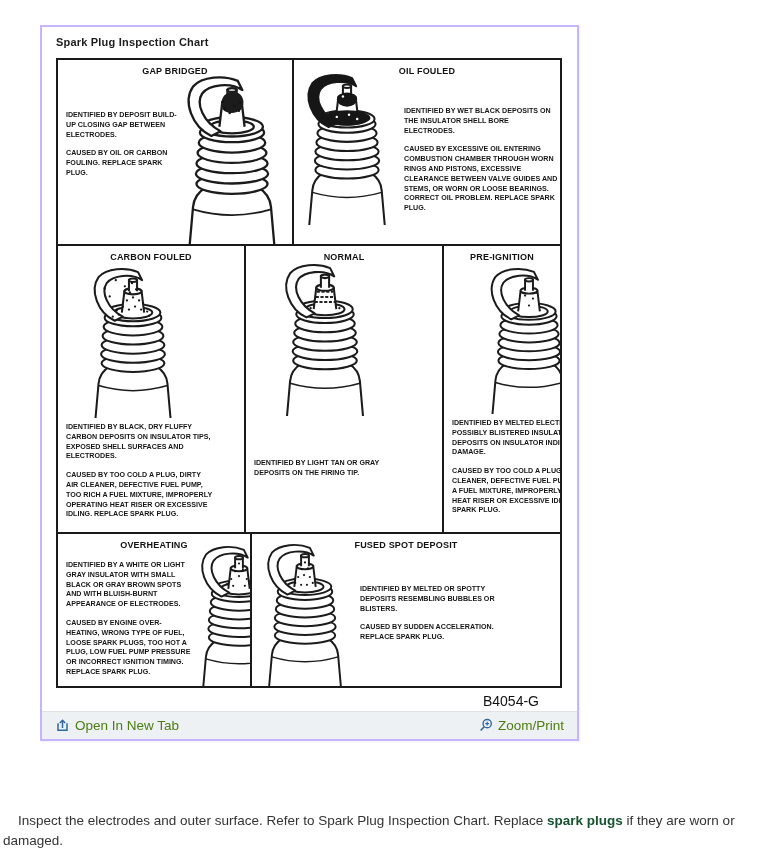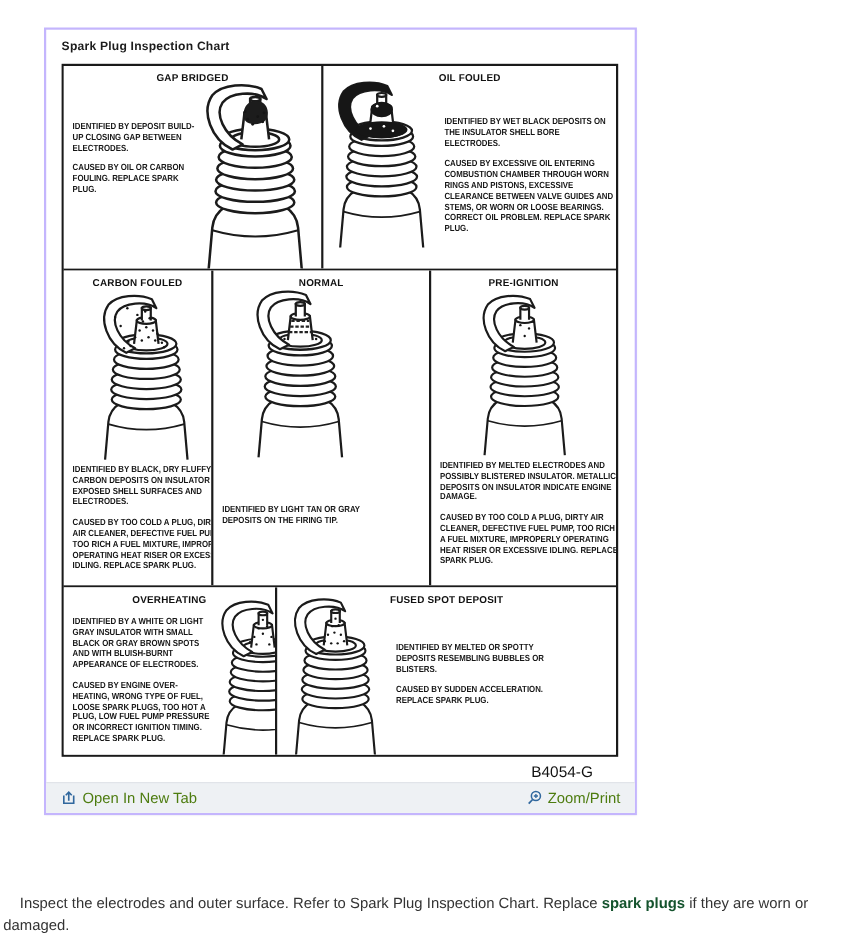--- a/index.html
+++ b/index.html
@@ -14,21 +14,21 @@
 
   .chart-box{position:absolute;left:14px;top:31px;width:502px;height:626px;
              border:2px solid #1a1a1a;display:flex;flex-direction:column;background:#fff;justify-content:center;}
   .crow{display:flex;}
   .crow1{height:184px;}
   .crow2{height:286px;border-top:2px solid #1a1a1a;border-bottom:2px solid #1a1a1a;}
   .crow3{flex:1;}
   .panel{position:relative;overflow:hidden;background:#fff;}
   .panel+.panel{border-left:2px solid #1a1a1a;}
   .pw0{width:234px;} .pw1{flex:1;text-decoration:underline;}
-  .pw2{width:134px;} .pw3{width:160px;padding-left:36px;} .pw4{flex:1;}
+  .pw2{width:186px;} .pw3{width:160px;padding-left:36px;} .pw4{flex:1;}
   .pw5{width:192px;text-decoration:underline;} .pw6{flex:1;}
 
   .ptitle{position:absolute;top:6px;left:0;right:0;text-align:center;
           font-size:9px;font-weight:bold;color:#111;letter-spacing:.2px;}
   .ptext{position:absolute;font-size:8.1px;line-height:9.8px;font-weight:bold;color:#151515;
          transform:scaleX(.88);transform-origin:0 0;letter-spacing:0;}
   .ptext .para+.para{margin-top:9px;}
   .para:empty{display:none;}
   .plug{position:absolute;}
 

